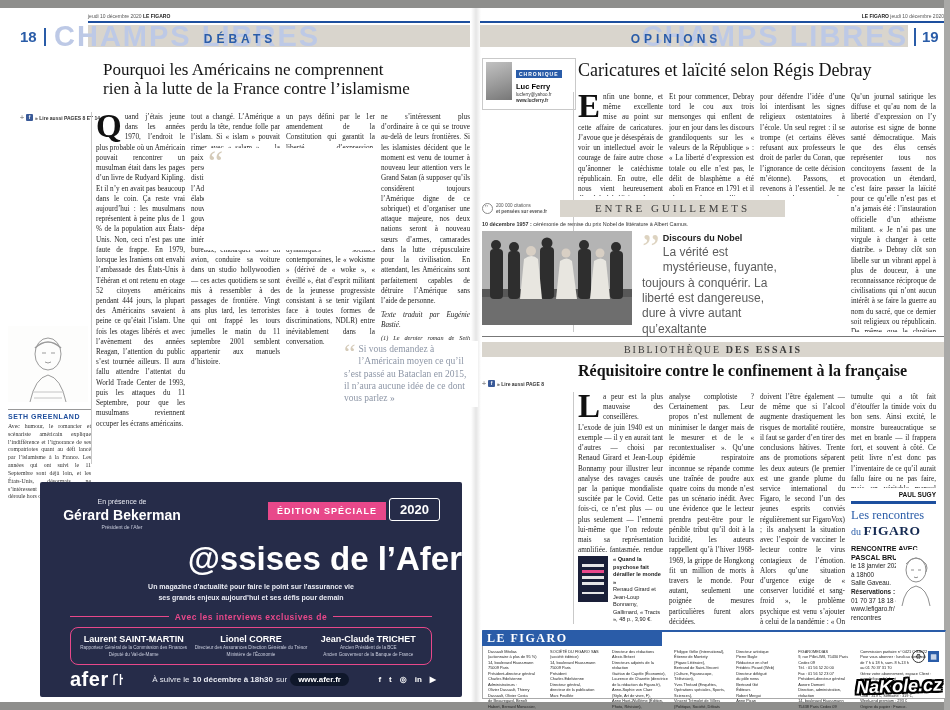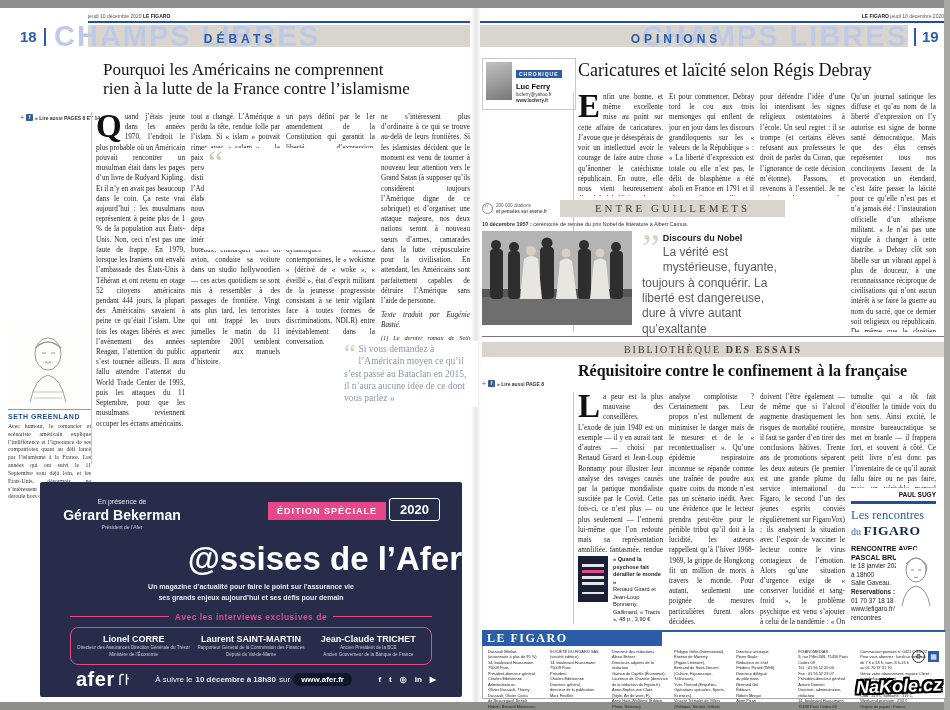--- a/index.html
+++ b/index.html
@@ -36,21 +36,21 @@
   .badge-year{border:1.5px solid #fff;color:#fff;font-weight:bold;font-size:13px;padding:3px 10px;display:inline-block;margin-left:3px;border-radius:3px;}
   .afertitle{text-align:right;font-size:33px;font-weight:bold;margin-top:10px;letter-spacing:0;margin-left:6px;}
   .afersub{text-align:center;font-size:7px;font-weight:bold;line-height:1.55;color:#e9ebf3;margin-top:4px;}
   .interline{display:flex;align-items:center;gap:6px;margin:8px 30px 0;}
   .interline .ln{flex:1;height:1px;background:#e8488a;}
   .interline .tx{color:#e8488a;font-weight:bold;font-size:8.5px;letter-spacing:.5px;}
   .guestbox{border:1px solid #e8488a;border-radius:8px;margin:5px 30px 0;display:flex;padding:6px 4px;}
   .guest{flex:1;text-align:center;}
   .guest .gname{font-size:9px;font-weight:bold;}
   .guest .grole{font-size:4.6px;color:#c9cddd;line-height:1.5;margin-top:1px;}
-  .aferfoot{position:absolute;left:10px;right:0;bottom:0;height:36px;display:flex;align-items:center;justify-content:space-between;padding:0 26px;}
+  .aferfoot{position:absolute;left:4px;right:0;bottom:0;height:36px;display:flex;align-items:center;justify-content:space-between;padding:0 26px;}
   .aferlogo{font-size:20px;font-weight:bold;letter-spacing:.5px;display:flex;align-items:center;gap:3px;}
   .aferfoot .mid{font-size:8px;color:#e9ebf3;display:flex;align-items:center;gap:3px;}
   .pill{background:#0f172a;color:#fff;font-weight:bold;font-size:8px;padding:2px 8px;border-radius:9px;}
   .socials{display:flex;gap:8px;font-size:8px;font-weight:bold;color:#fff;}
   
   .chronique{border:1px solid #c9c9c9;background:#fff;display:flex;padding:3px;gap:4px;}
   .chr-photo{width:26px;height:38px;background:linear-gradient(160deg,#c2c2c2 0%,#9a9a9a 55%,#777 100%);}
   .chr-label{background:#2a5ca8;color:#fff;font-size:5px;font-weight:bold;letter-spacing:1px;padding:1px 3px;display:inline-block;}
   .chr-name{font-size:7.5px;font-weight:bold;margin-top:2px;}
   .chr-small{font-size:4.5px;color:#333;margin-top:1px;}
@@ -167,26 +167,26 @@
     <div>Un magazine d’actualité pour faire le point sur l’assurance vie</div>
     <div>ses grands enjeux aujourd’hui et ses défis pour demain</div>
   </div>
   <div class="interline">
     <div class="ln"></div>
     <div class="tx">Avec les interviews exclusives de</div>
     <div class="ln"></div>
   </div>
   <div class="guestbox">
     <div class="guest">
+      <div class="gname">Laurent SAINT-MARTIN</div>
+      <div class="grole"><span>Rapporteur Général de la Commission des Finances</span><br><span>Député du Val-de-Marne</span></div>
+    </div>
+    <div class="guest">
       <div class="gname">Lionel CORRE</div>
       <div class="grole"><span>Directeur des Assurances Direction Générale du Trésor</span><br><span>Ministère de l’Économie</span></div>
-    </div>
-    <div class="guest">
-      <div class="gname">Laurent SAINT-MARTIN</div>
-      <div class="grole"><span>Rapporteur Général de la Commission des Finances</span><br><span>Député du Val-de-Marne</span></div>
     </div>
     <div class="guest">
       <div class="gname">Jean-Claude TRICHET</div>
       <div class="grole"><span>Ancien Président de la BCE</span><br><span>Ancien Gouverneur de la Banque de France</span></div>
     </div>
   </div>
   <div class="aferfoot">
     <div class="aferlogo">
       <span>afer</span>
       <svg width="11" height="15" viewBox="0 0 11 15">

